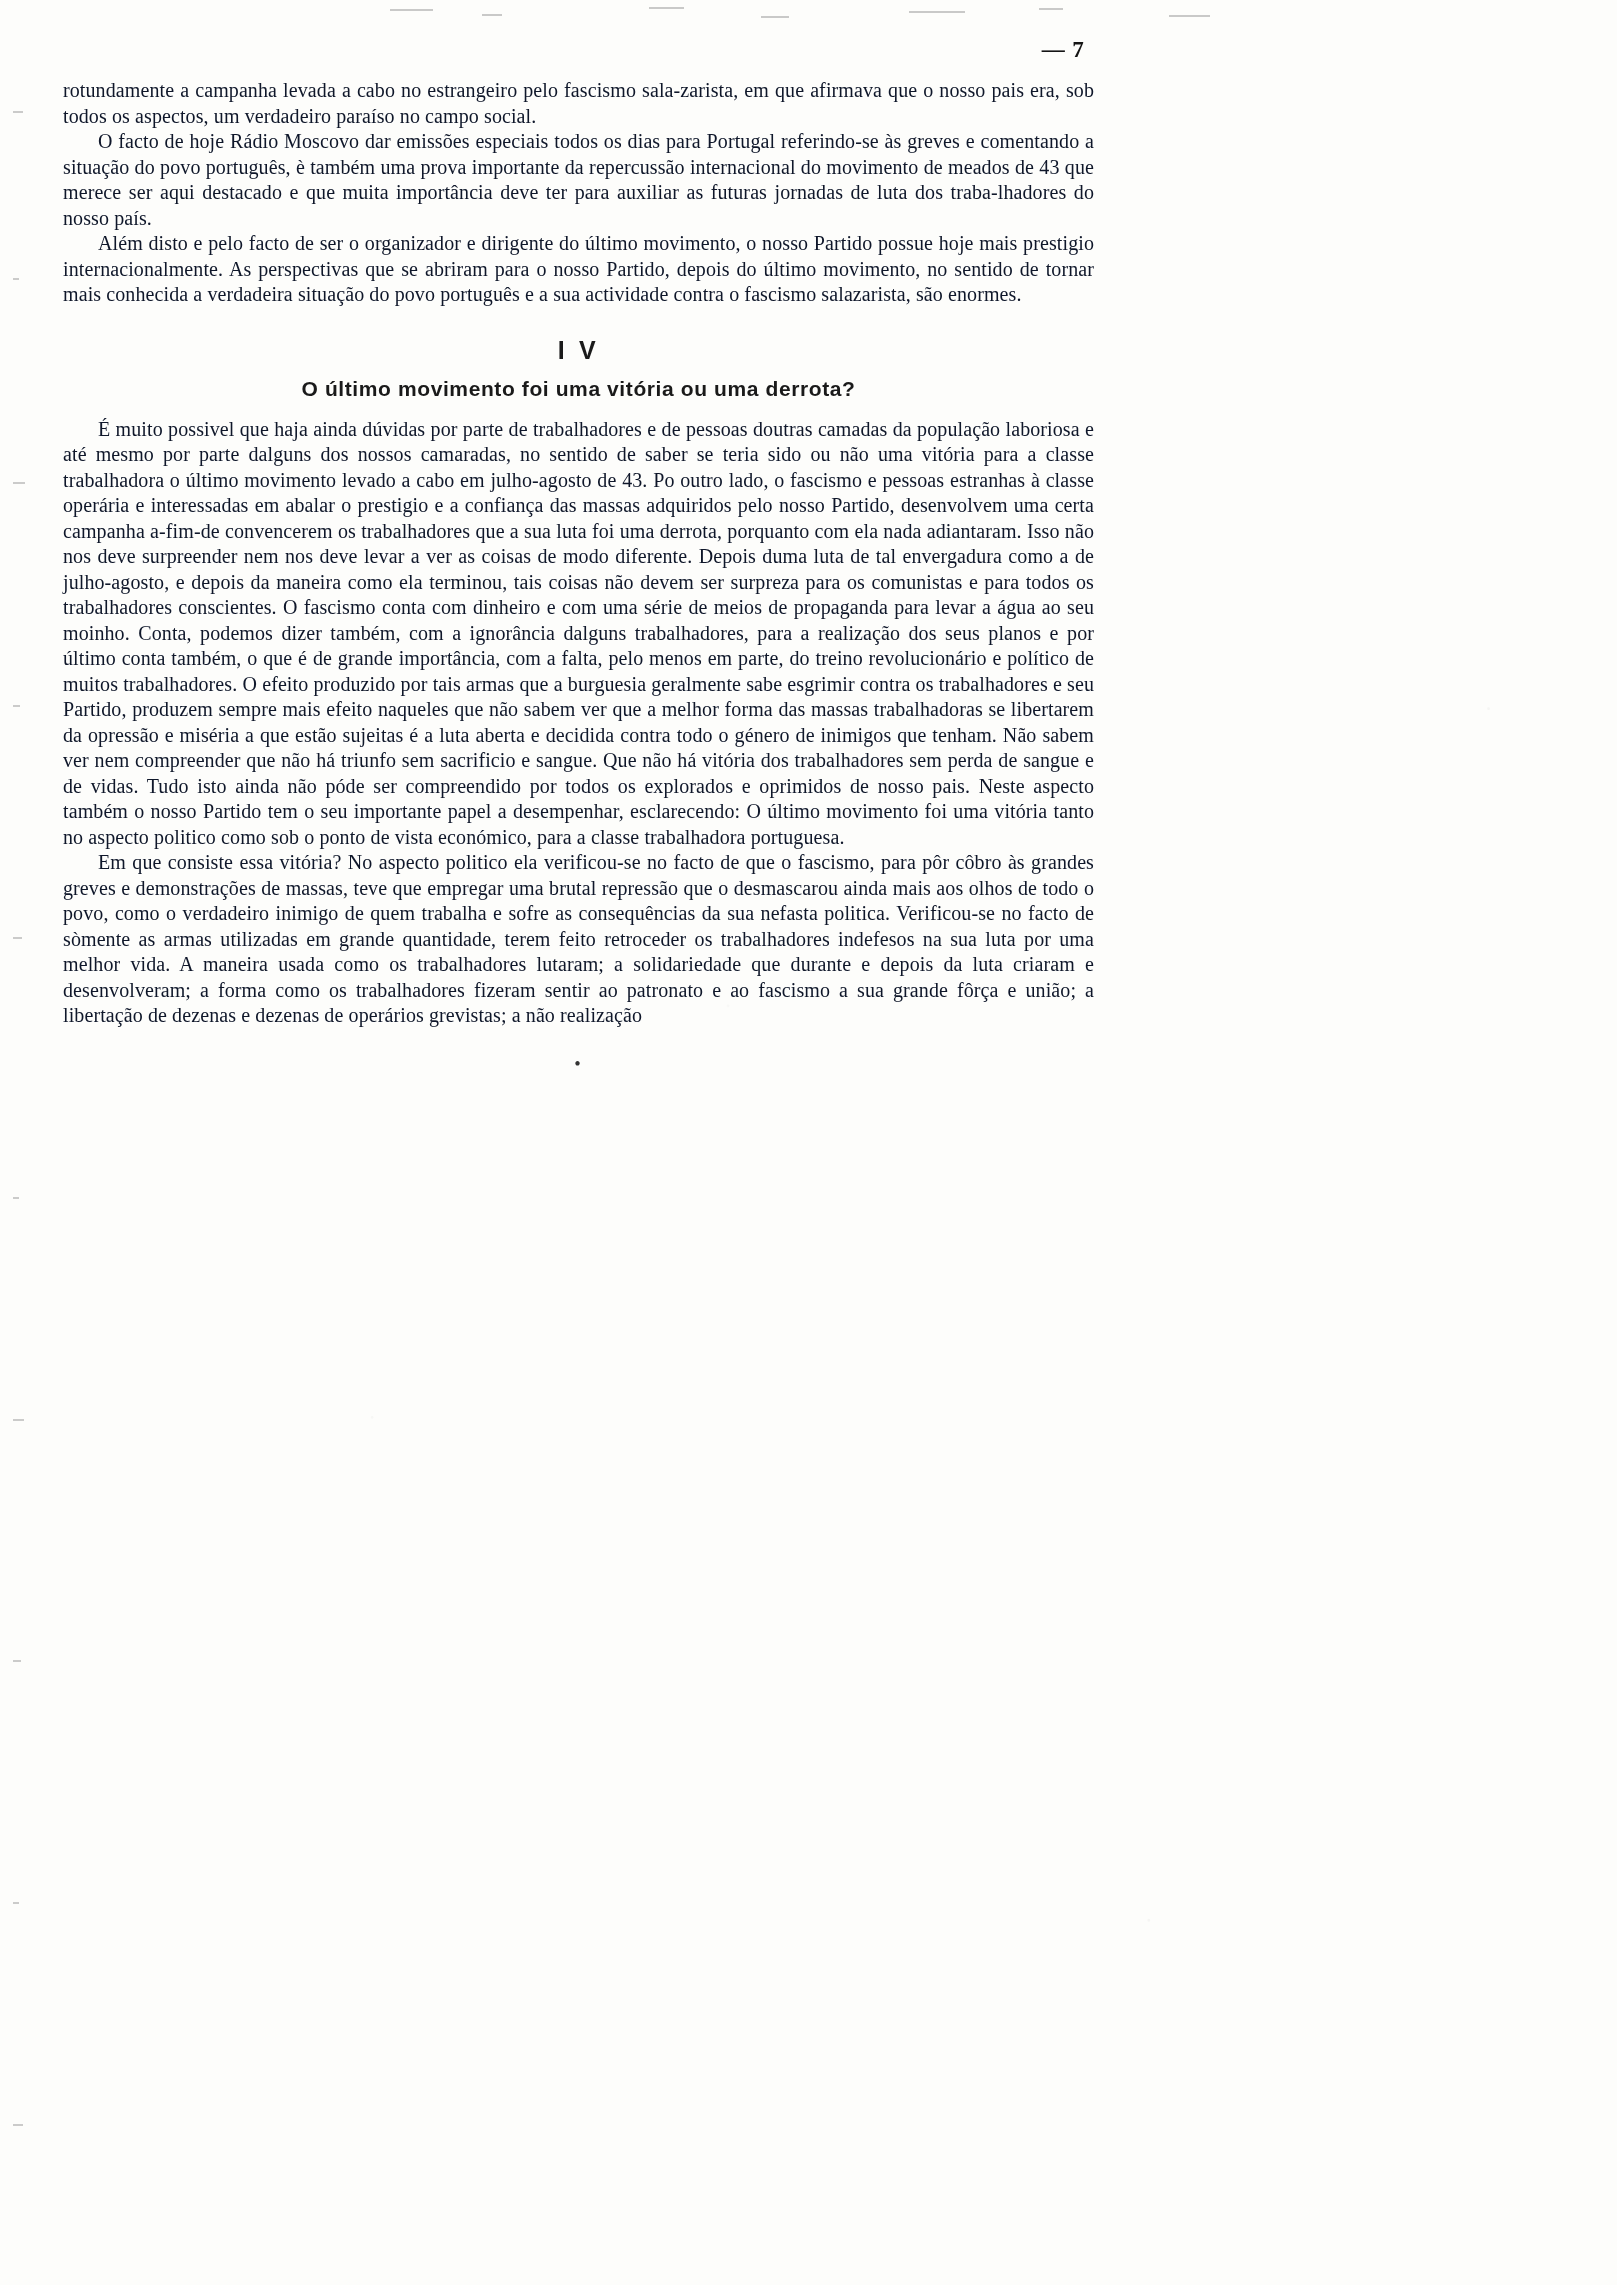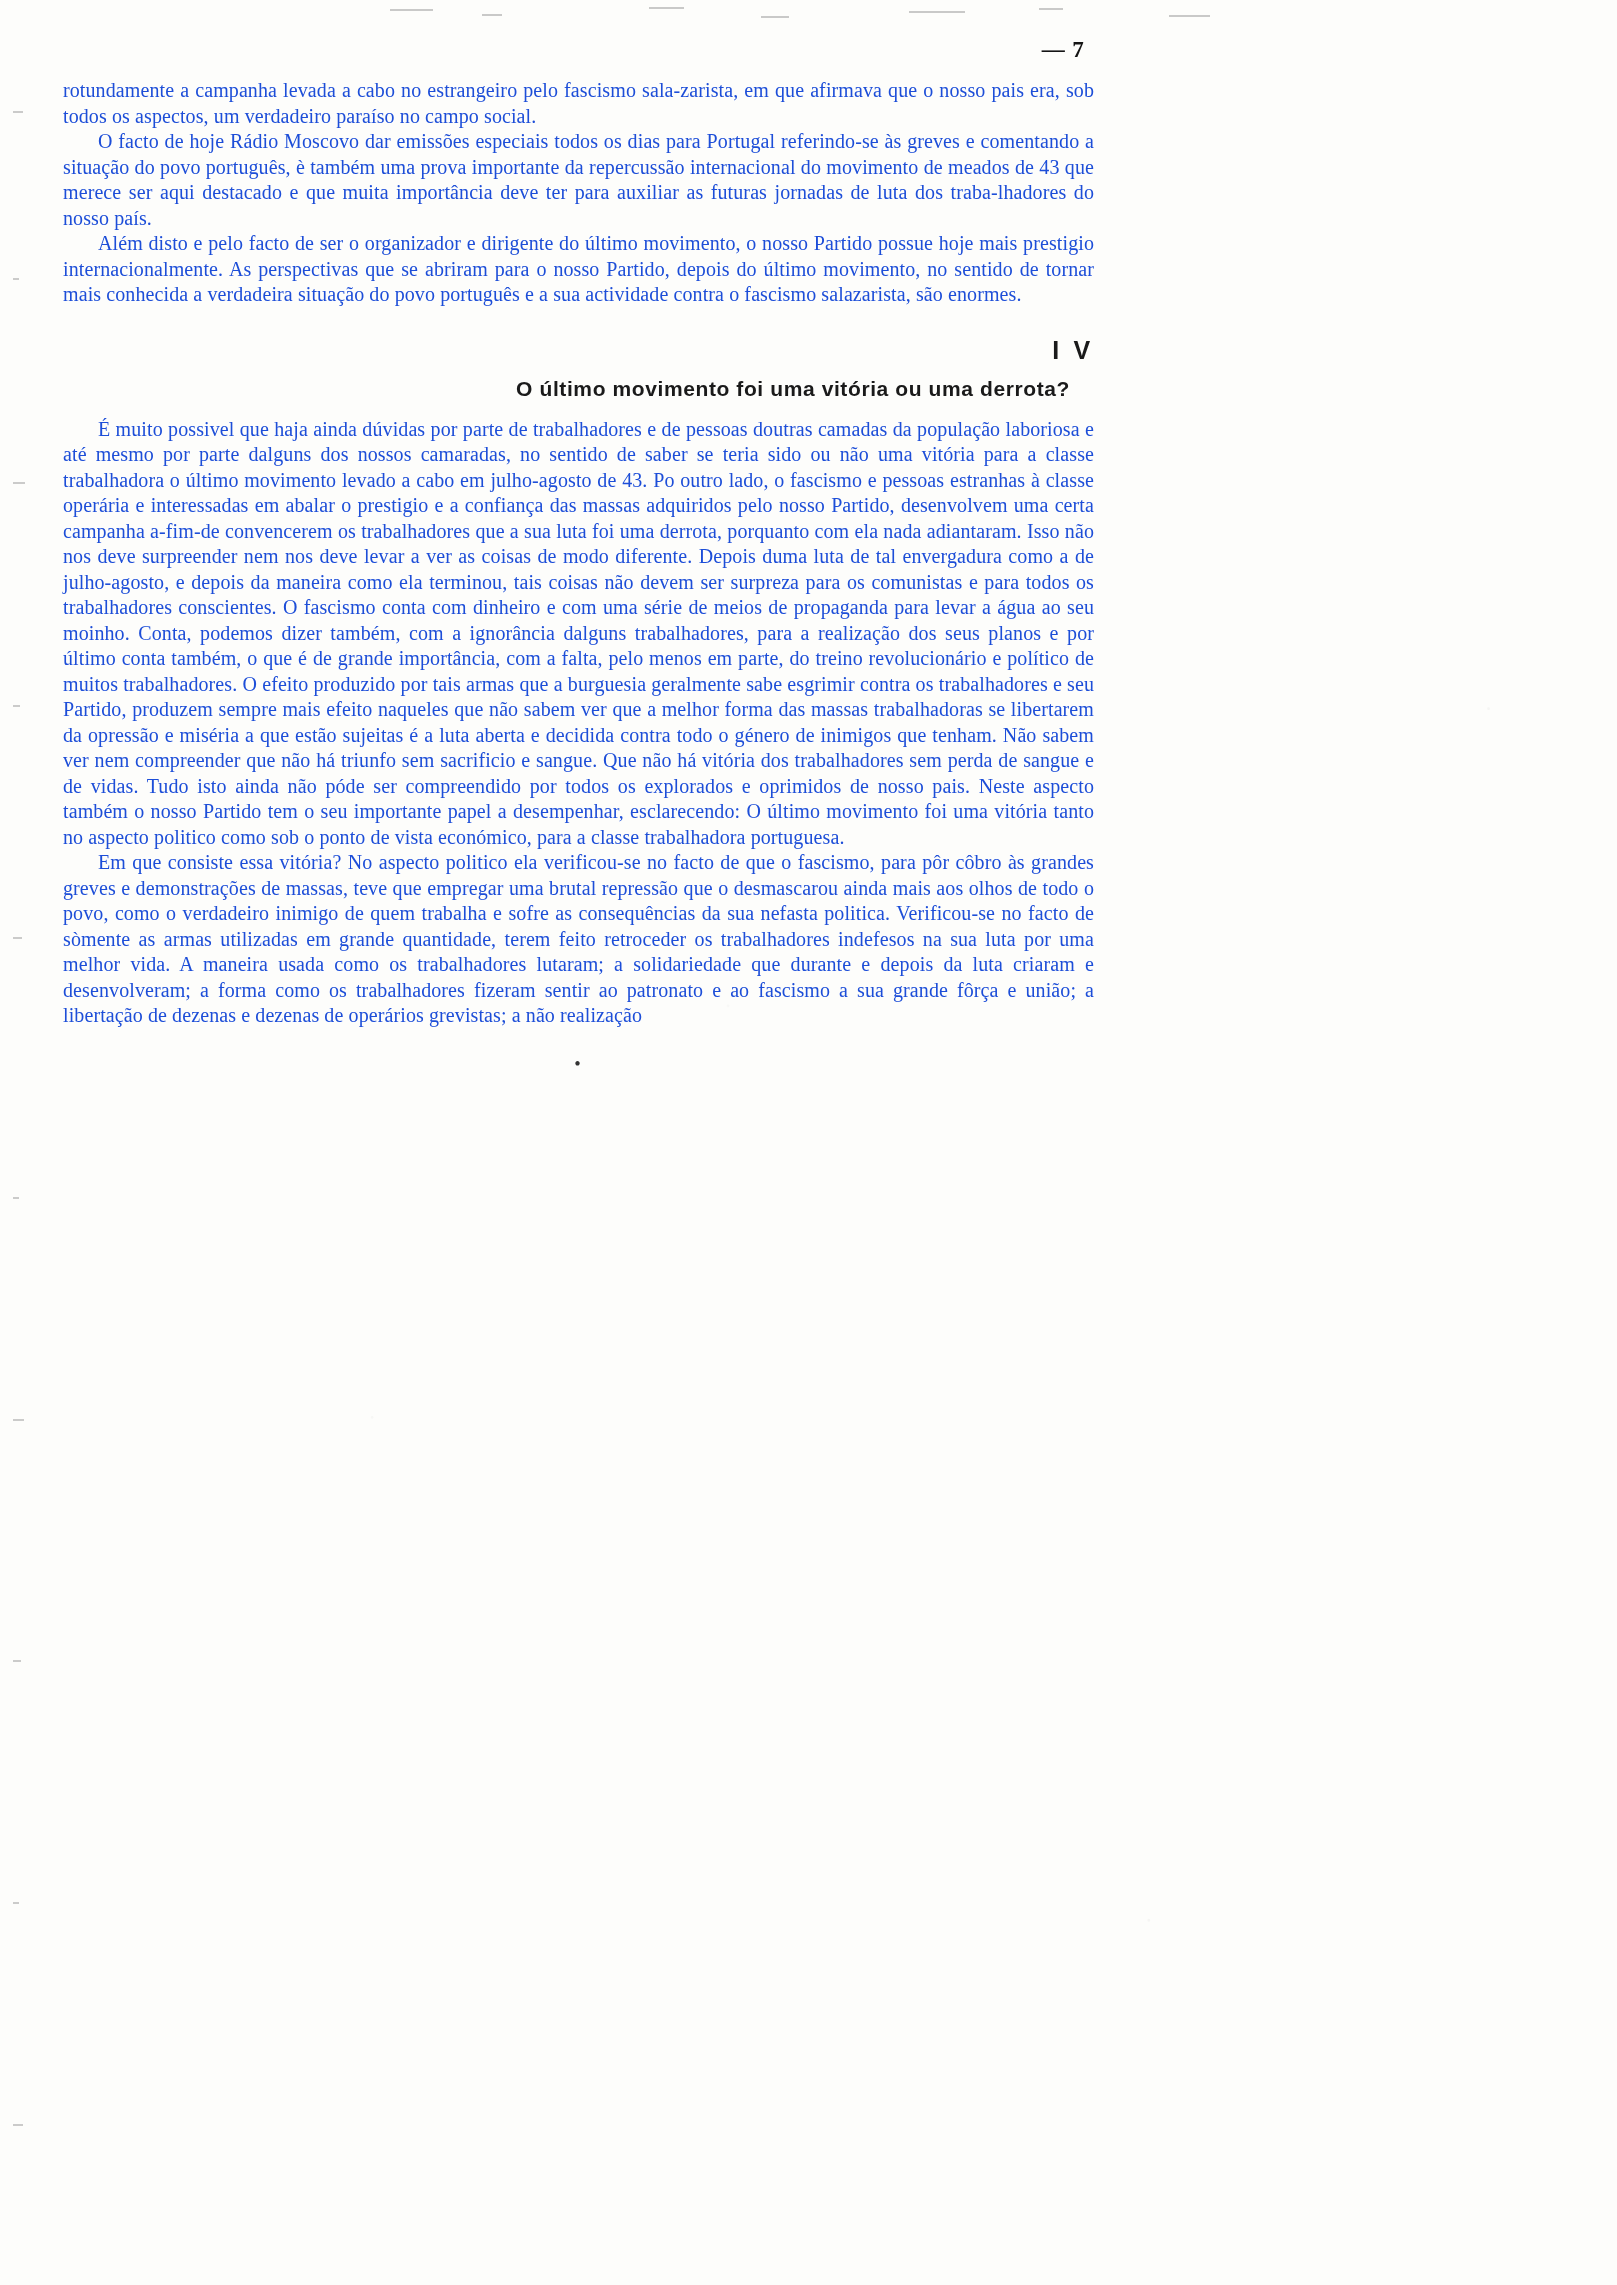--- a/index.html
+++ b/index.html
@@ -82,30 +82,30 @@
     color: #141414;
   }
 
   p.body-par {
     margin: 0;
     font-size: 20px;
     line-height: 25.5px;
     text-align: justify;
     text-indent: 35px;
     letter-spacing: 0.1px;
-    color: #1d4ed8;
+    color: #0f172a;
   }
   p.body-par.no-indent {
     text-indent: 0;
   }
 
   .section-wrap {
     margin-top: 28px;
     margin-bottom: 11px;
-    text-align: right;
+    text-align: center;
   }
   .section-num {
     font-size: 25px;
     font-weight: 700;
     letter-spacing: 3.7px;
     font-family: "Liberation Sans", sans-serif;
     margin-bottom: 7.4px;
   }
   .section-title {
     font-size: 21px;

